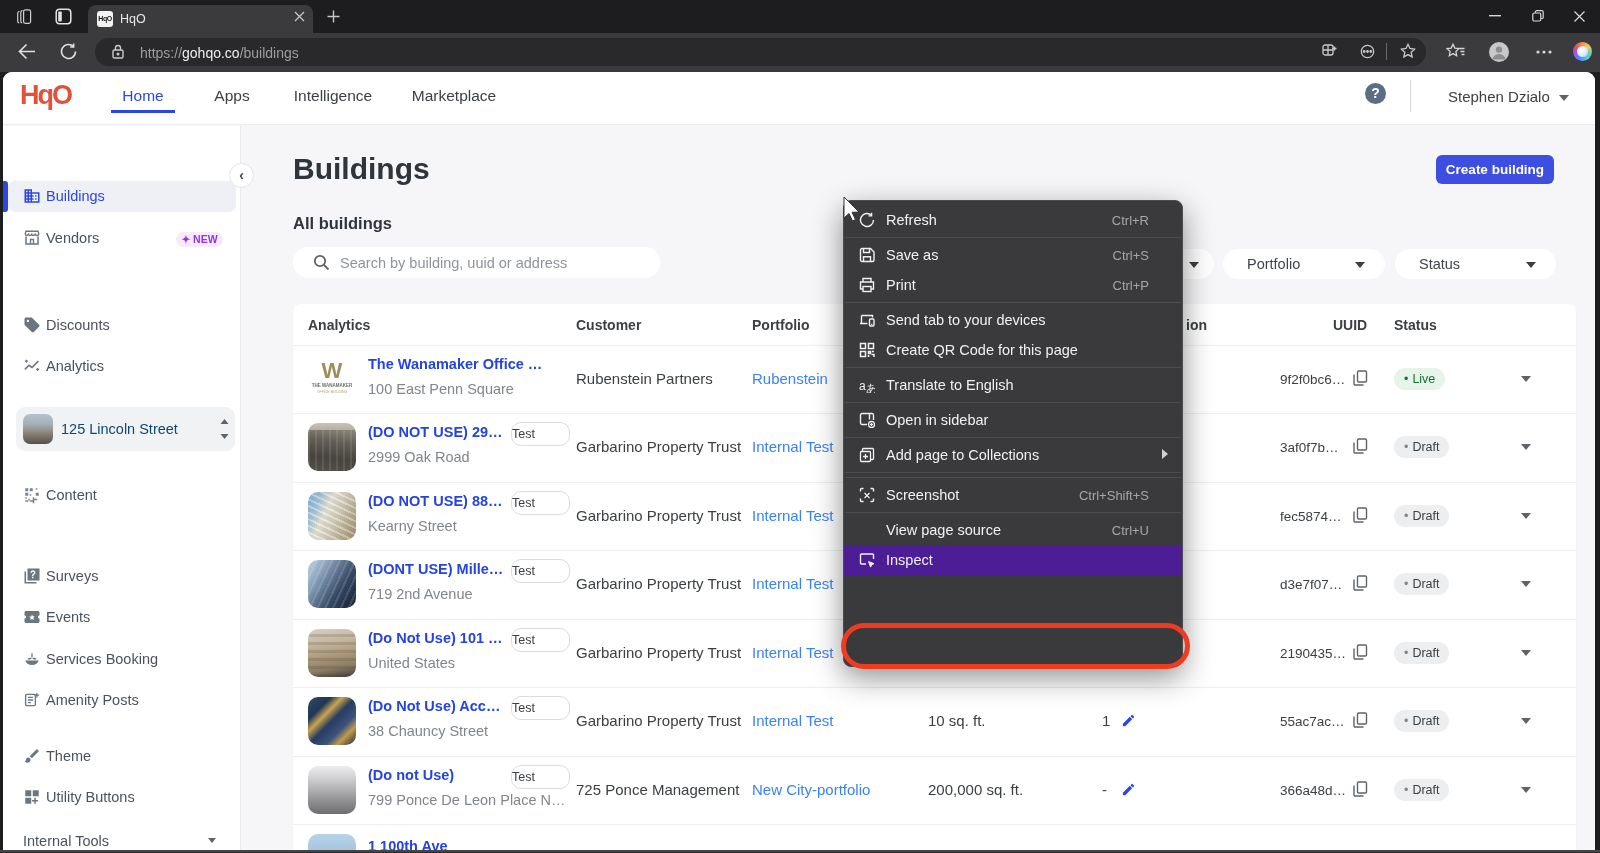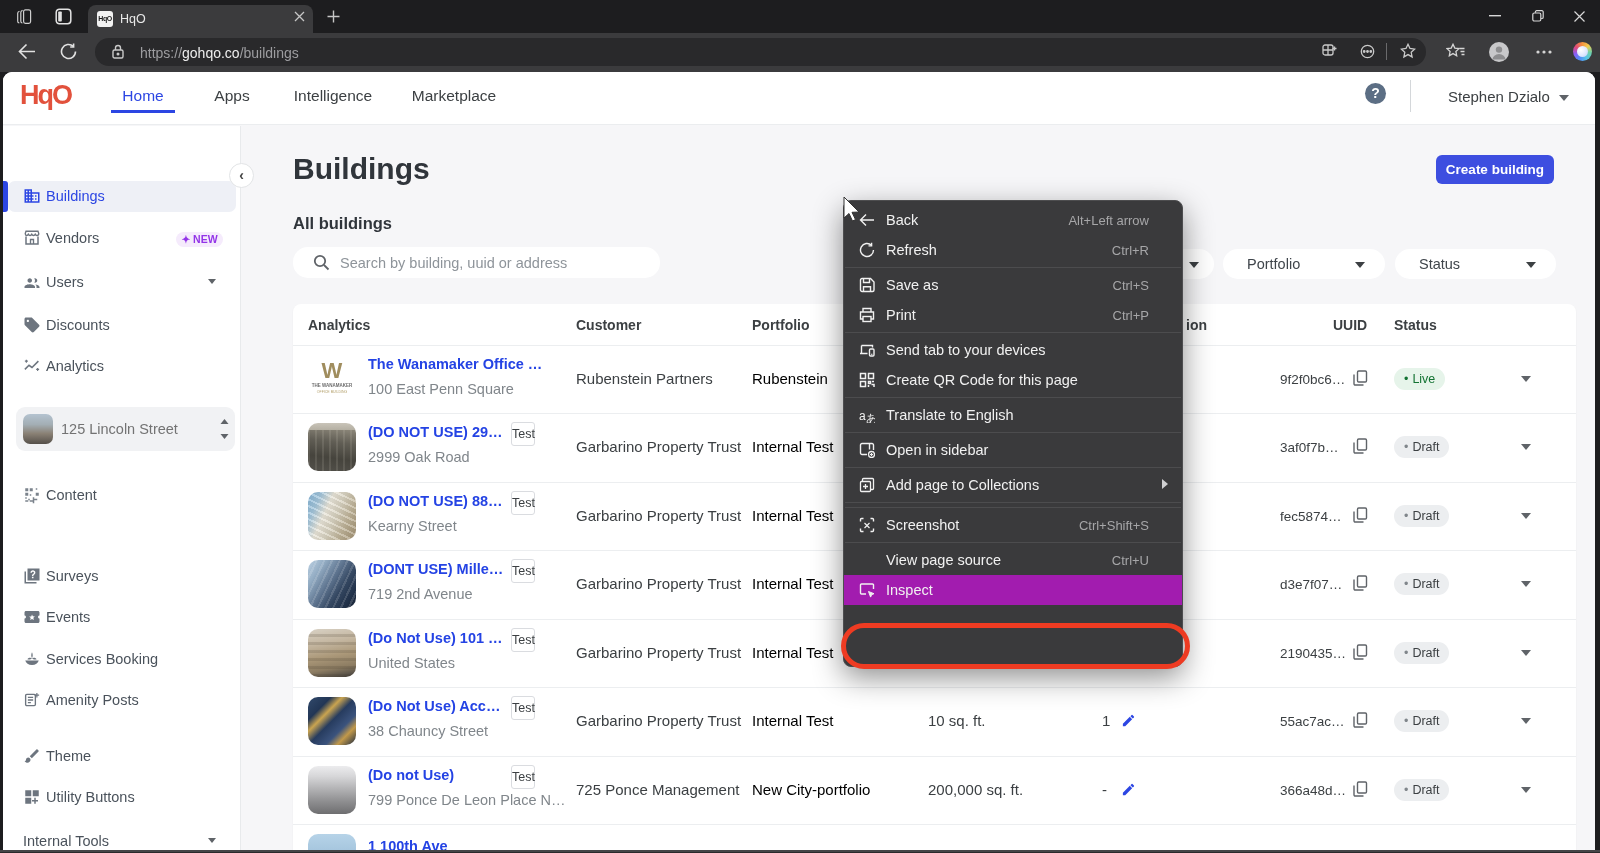--- a/index.html
+++ b/index.html
@@ -39,44 +39,44 @@
 #sidebar { position:absolute; left:0; top:54px; width:238px; height:727px; background:#ffffff; border-right:1px solid #e8eaec; z-index:2; }
 .sitem { position:absolute; left:0; width:238px; height:40px; color:#4a525b; font-size:14.5px; }
 .sitem .txt { position:absolute; left:43px; top:12px; }
 .sitem svg { position:absolute; left:20px; top:11px; }
 #si-active { position:absolute; left:5px; top:55px; width:228px; height:31px; background:#eef0f6; border-radius:7px; }
 #si-bar { position:absolute; left:0px; top:55px; width:5px; height:31px; background:#2c46e3; border-radius:0 3px 3px 0; }
 #newbadge { position:absolute; left:173px; top:106px; width:47px; height:15px; background:#f5ebfc; border-radius:8px; color:#9334e8; font-size:10.5px; font-weight:bold; text-align:center; line-height:15px; }
 #collapse { position:absolute; left:226px; top:91px; width:25px; height:25px; background:#fff; border:1px solid #e2e4e6; border-radius:50%; z-index:6; color:#444; text-align:center; font-size:14px; line-height:22px; font-weight:bold; }
 #selector { position:absolute; left:13px; top:281px; width:219px; height:44px; background:#f1f2f4; border-radius:9px; }
 #selthumb { position:absolute; left:7px; top:7px; width:30px; height:30px; border-radius:7px; background:linear-gradient(180deg,#b4c3d0 0%,#a3aeb4 35%,#8a8175 65%,#55504a 100%); }
-#seltext { position:absolute; left:45px; top:14px; font-size:14.5px; color:#737373; }
+#seltext { position:absolute; left:45px; top:14px; font-size:14.5px; color:#0c4a6e; }
 .scaret { position:absolute; left:205px; width:0; height:0; border-left:4.5px solid transparent; border-right:4.5px solid transparent; border-top:5px solid #5f6368; }
 
 
 #content { position:absolute; left:241px; top:54px; width:1352px; height:727px; }
 h1 { position:absolute; left:49px; top:26px; font-size:30px; font-weight:700; color:#30353b; }
 #createbtn { position:absolute; left:1192px; top:29px; width:118px; height:29px; background:#3d4ee0; border-radius:6px; color:#fff; font-size:13.5px; font-weight:700; text-align:center; line-height:29px; }
 #allbuildings { position:absolute; left:49px; top:88px; font-size:16.5px; font-weight:700; color:#30353b; }
 #searchbox { position:absolute; left:49px; top:121px; width:367px; height:31px; background:#fff; border-radius:15px; }
 #searchbox .ph { position:absolute; left:47px; top:8px; color:#8e949a; font-size:14.5px; }
 .fpill { position:absolute; top:123px; height:30px; background:#fff; border-radius:15px; color:#3f454b; font-size:14.5px; }
 .fpill .lbl { position:absolute; left:24px; top:7px; }
 .fcaret { position:absolute; width:0; height:0; border-left:5.5px solid transparent; border-right:5.5px solid transparent; border-top:6px solid #3c4043; top:13px; }
 
 
 #tablecard { position:absolute; left:49px; top:178px; width:1283px; height:549px; background:#fff; border-radius:8px 8px 0 0; box-shadow:0 1px 2px rgba(0,0,0,0.05); overflow:hidden; }
 .thead { position:absolute; top:13px; font-size:14px; font-weight:700; color:#3c4043; }
 .rowline { position:absolute; left:0; width:1283px; height:1px; background:#eceef0; }
 .row { position:absolute; left:0; width:1283px; height:68px; }
 .bname { position:absolute; left:75px; top:11px; font-size:14.5px; font-weight:700; color:#2443e4; white-space:nowrap; overflow:hidden; text-overflow:ellipsis; max-width:138px; }
 .baddr { position:absolute; left:75px; top:36px; font-size:14.5px; color:#80868b; white-space:nowrap; }
-.testbadge { position:absolute; left:218px; top:9px; width:24px; height:24px; border:1px solid #dadce0; border-radius:3px; color:#3c4043; font-size:12.5px; text-align:left; line-height:23px; background:#fff; }
+.testbadge { position:absolute; left:218px; top:9px; width:59px; height:24px; border:1px solid #dadce0; border-radius:10px; color:#3c4043; font-size:12.5px; text-align:left; line-height:23px; background:#fff; }
 .ccell { position:absolute; left:283px; top:25px; font-size:15px; color:#3c4043; white-space:nowrap; }
-.pcell { position:absolute; left:459px; top:25px; font-size:15px; color:#000000; white-space:nowrap; }
+.pcell { position:absolute; left:459px; top:25px; font-size:15px; color:#3b82f6; white-space:nowrap; }
 .sqcell { position:absolute; left:635px; top:25px; font-size:15px; color:#3c4043; white-space:nowrap; }
 .flcell { position:absolute; top:25px; font-size:15px; color:#3c4043; }
 .thumb { position:absolute; left:15px; top:10px; width:48px; height:48px; border-radius:10px; overflow:hidden; }
 .uuid { position:absolute; left:987px; top:27px; font-size:13.5px; color:#3c4043; }
 .cpy { position:absolute; left:1060px; top:25px; }
 .statuspill { position:absolute; left:1101px; top:23px; height:22px; border-radius:11px; font-size:12.5px; line-height:22px; padding:0 10px; }
 .live { background:#e6f4ea; color:#137333; }
 .live i, .draft i { font-style:normal; margin-right:4px; }
 .draft { background:#eceef0; color:#3c4043; }
 .draft i { color:#80868b; }
@@ -203,27 +203,20 @@
         </svg>
       <span class="txt">Buildings</span>
     </div>
     <div class="sitem" style="top:92px">
       <svg width="18" height="18" viewBox="0 0 24 24" fill="none" stroke="#6d757f" stroke-width="2">
           <path d="M4 10v10h16V10" fill="none"></path>
           <path d="M3 6l1-3h16l1 3c0 1.4-1 2.6-2.4 2.6-1 0-1.9-.6-2.3-1.5-.4.9-1.3 1.5-2.3 1.5s-1.9-.6-2.3-1.5c-.4.9-1.3 1.5-2.3 1.5S7.5 8 7.1 7.1C6.7 8 5.8 8.6 4.8 8.6 3.4 8.6 3 7.4 3 6z" stroke-width="1.8"></path>
           <path d="M14 20v-6h-4v6" stroke-width="1.8"></path>
         </svg>
       <span class="txt">Vendors</span>
-    </div>
-    <div class="sitem" style="top:136px">
-      <svg width="18" height="18" viewBox="0 0 24 24" fill="#6d757f">
-          <path d="M9 13c1.66 0 3-1.34 3-3S10.66 7 9 7s-3 1.34-3 3 1.34 3 3 3zm7 0c1.66 0 3-1.34 3-3s-1.34-3-3-3c-.35 0-.69.07-1 .18.63.78 1 1.76 1 2.82s-.37 2.04-1 2.82c.31.11.65.18 1 .18zm-7 2c-2.33 0-7 1.17-7 3.5V20h14v-1.5c0-2.33-4.67-3.5-7-3.5zm7.5.25c.85.62 1.5 1.5 1.5 2.75V20h4v-1.5c0-1.9-3.1-3-5.5-3.25z"></path>
-        </svg>
-      <span class="txt">Users</span>
-      <div class="scaret" style="top:17px"></div>
     </div>
     <div class="sitem" style="top:179px">
       <svg width="18" height="18" viewBox="0 0 24 24" fill="#6d757f">
           <path d="M21.4 11.6l-9-9C12 2.2 11.5 2 11 2H4c-1.1 0-2 .9-2 2v7c0 .5.2 1 .6 1.4l9 9c.8.8 2 .8 2.8 0l7-7c.8-.8.8-2 0-2.8zM6.5 8C5.7 8 5 7.3 5 6.5S5.7 5 6.5 5 8 5.7 8 6.5 7.3 8 6.5 8z"></path>
         </svg>
       <span class="txt">Discounts</span>
     </div>
     <div class="sitem" style="top:220px">
       <svg width="18" height="18" viewBox="0 0 24 24" fill="none" stroke="#6d757f" stroke-width="2.1">
           <path d="M2.5 16.5L8 11l4 3 8.5-8.5"></path>
@@ -449,27 +442,20 @@
         <div class="bname" style="top:14px">1 100th Ave</div>
 
         <div class="statuspill live" style="top:27px">Live</div>
       </div>
     </div>
   </div>
 </div>
 <div id="ctxmenu">
   <div class="mi">
       <svg class="micon" viewBox="0 0 16 16" fill="none" stroke="#f1f1f1" stroke-width="1.4">
-        <path d="M15 8H1.5M7 2.5L1.5 8 7 13.5"></path>
-      </svg>
-      <span class="mtxt">Back</span>
-      <span class="msc">Alt+Left arrow</span>
-    </div>
-  <div class="mi">
-      <svg class="micon" viewBox="0 0 16 16" fill="none" stroke="#f1f1f1" stroke-width="1.4">
         <path d="M14.5 8a6.5 6.5 0 1 1-2-4.7"></path>
         <path d="M12.6 0.8v3.1h-3.1" fill="none"></path>
       </svg>
       <span class="mtxt">Refresh</span>
       <span class="msc">Ctrl+R</span>
     </div>
   <div class="msep"></div>
   <div class="mi">
       <svg class="micon" viewBox="0 0 16 16" fill="none" stroke="#f1f1f1" stroke-width="1.4">
         <path d="M1.5 3A1.5 1.5 0 0 1 3 1.5h8.5L15 5v8a1.5 1.5 0 0 1-1.5 1.5H3A1.5 1.5 0 0 1 1.5 13V3z"></path>
@@ -540,21 +526,21 @@
         <path d="M5.5 6l5 5M10.5 6l-5 5" stroke-width="1.2"></path>
       </svg>
       <span class="mtxt">Screenshot</span>
       <span class="msc">Ctrl+Shift+S</span>
     </div>
   <div class="msep"></div>
   <div class="mi">
       <span class="mtxt">View page source</span>
       <span class="msc">Ctrl+U</span>
     </div>
-  <div class="mi" style="background:#a21caf">
+  <div class="mi" style="background:#4c1d95">
       <svg class="micon" viewBox="0 0 16 16" fill="none" stroke="#f1f1f1" stroke-width="1.4">
         <path d="M14.5 7V3a1 1 0 0 0-1-1h-11a1 1 0 0 0-1 1v8a1 1 0 0 0 1 1H7"></path>
         <path d="M9.5 9.5l5.5 2.2-2.4 1-1 2.4z" fill="#f1f1f1" stroke-width="1"></path>
       </svg>
       <span class="mtxt">Inspect</span>
     </div>
 </div>
 <div id="redoval"></div>
 <div style="position:absolute;left:0;top:850px;width:1600px;height:3px;background:#454547;border-bottom:1px solid #2a2a2c;z-index:80"></div>
 <svg id="cursor" width="20" height="28" viewBox="0 0 20 28">

